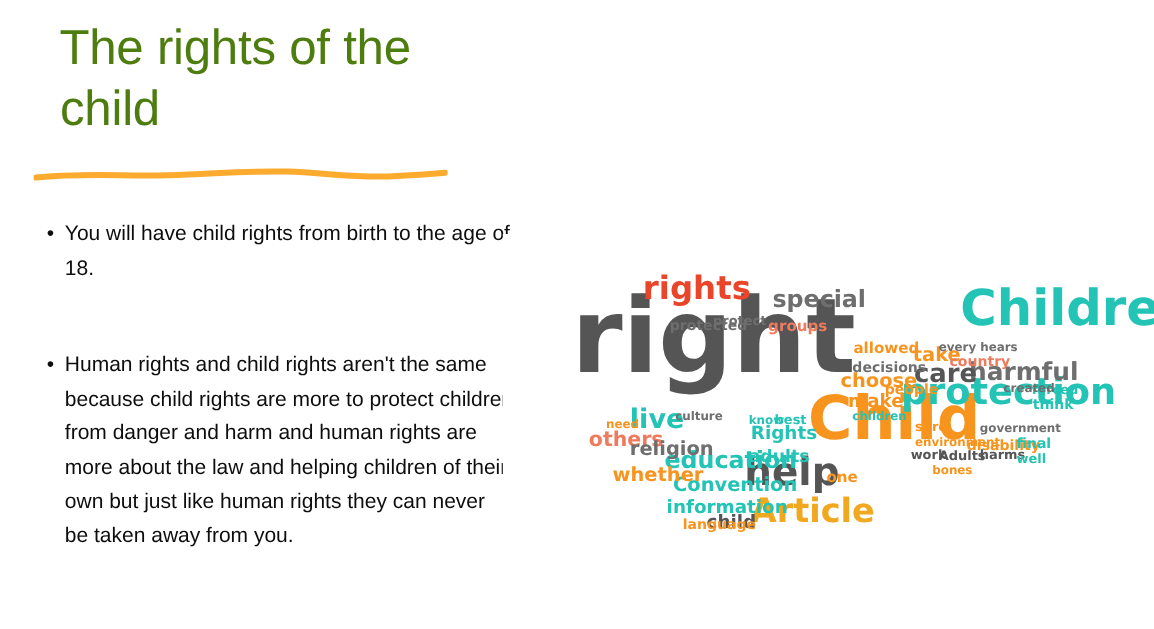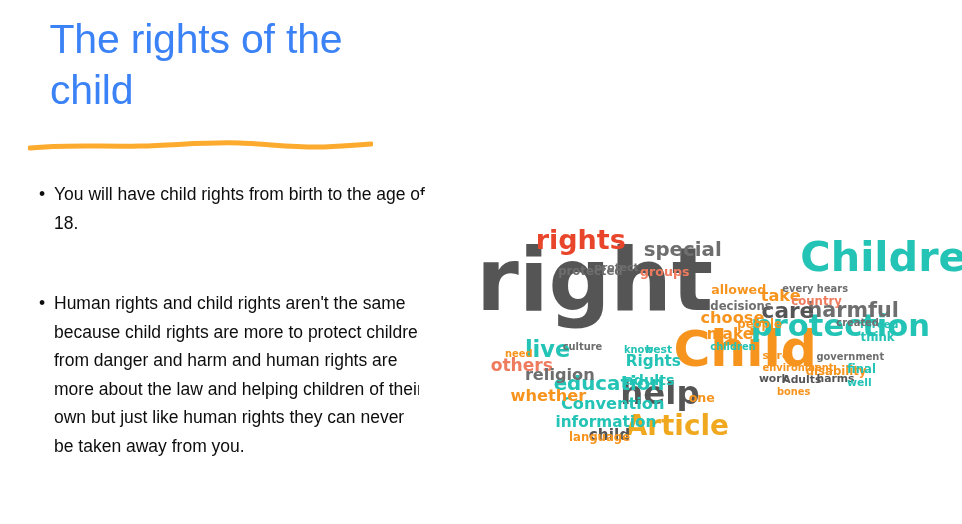--- a/index.html
+++ b/index.html
@@ -8,21 +8,21 @@
     background:#ffffff;
     font-family:"Liberation Sans", sans-serif;
     overflow:hidden;
     position:relative;
   }
   .slide{position:relative;width:962px;height:524px;background:#fff;}
 
   
   .title-block{position:absolute;left:0;top:14px;width:430px;}
   .slide-title{
-    font-size:41px;line-height:51px;font-weight:400;color:#3b82f6;
+    font-size:41px;line-height:51px;font-weight:400;color:#4d7c0f;
     letter-spacing:-0.2px;padding-left:50px;text-indent:-0.5px;
     white-space:normal;
   }
   .title-underline{position:absolute;left:28px;top:138px;width:345px;height:16px;}
 
   
   .body-block{position:absolute;left:38px;top:180px;width:390px;}
   .bullet{
     display:block;position:relative;
     font-size:17.5px;line-height:28.5px;color:#0d0d0d;

